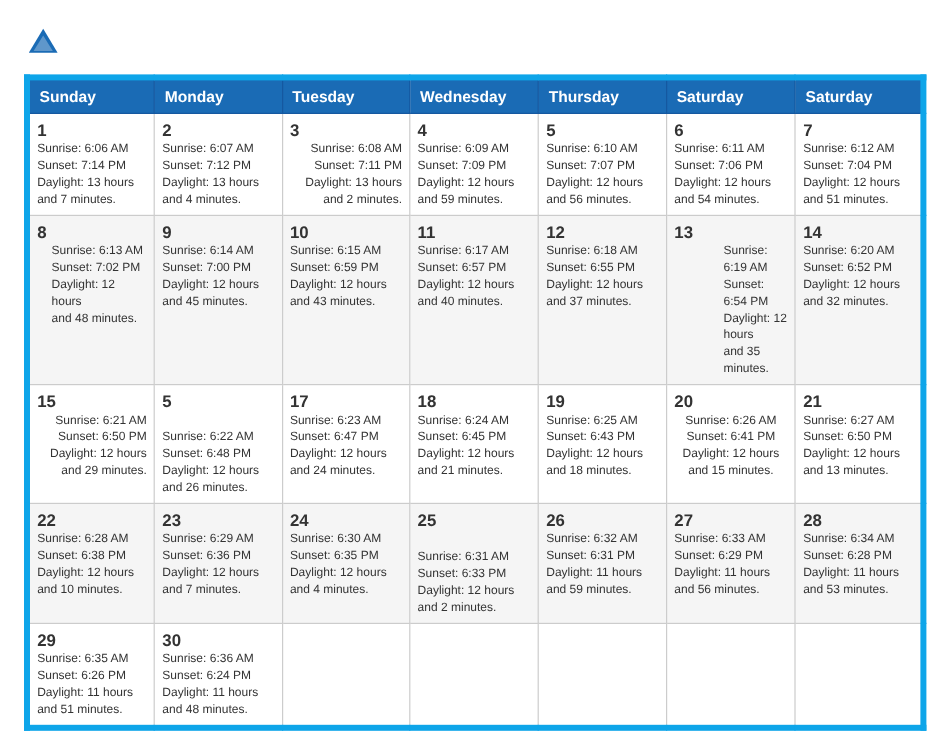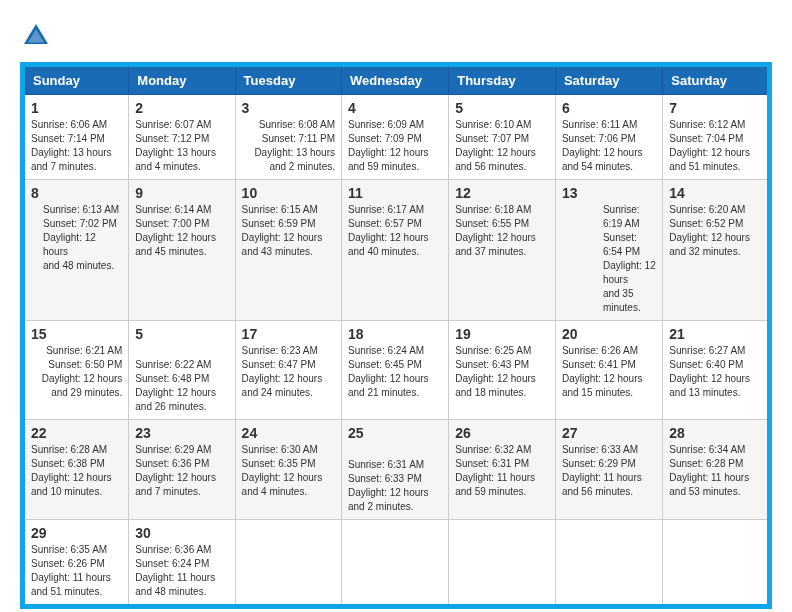--- a/index.html
+++ b/index.html
@@ -262,29 +262,29 @@
         </td>
         <td>
           <span class="day-num">19</span>
           <div class="day-info" style="white-space: pre-line;">Sunrise: 6:25 AM
 Sunset: 6:43 PM
 Daylight: 12 hours
 and 18 minutes.</div>
         </td>
         <td>
           <span class="day-num">20</span>
-          <div class="day-info" style="white-space: pre-line;">Sunrise: 6:26 AM
+          <div class="day-info" style="white-space: pre-line; text-align: center;">Sunrise: 6:26 AM
 Sunset: 6:41 PM
 Daylight: 12 hours
 and 15 minutes.</div>
         </td>
         <td>
           <span class="day-num">21</span>
           <div class="day-info" style="white-space: pre-line;">Sunrise: 6:27 AM
-Sunset: 6:40 PM
+Sunset: 6:50 PM
 Daylight: 12 hours
 and 13 minutes.</div>
         </td>
       </tr>
       <tr>
         <td>
           <span class="day-num">22</span>
           <div class="day-info" style="white-space: pre-line;">Sunrise: 6:28 AM
 Sunset: 6:38 PM
 Daylight: 12 hours

